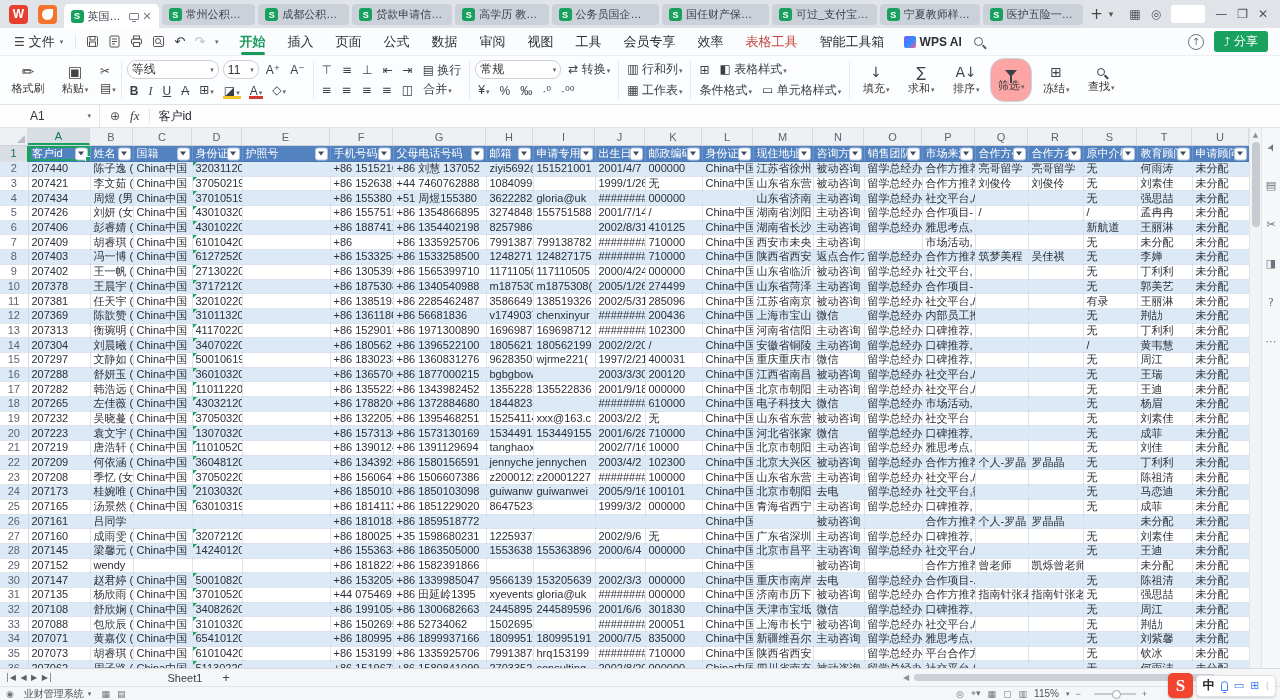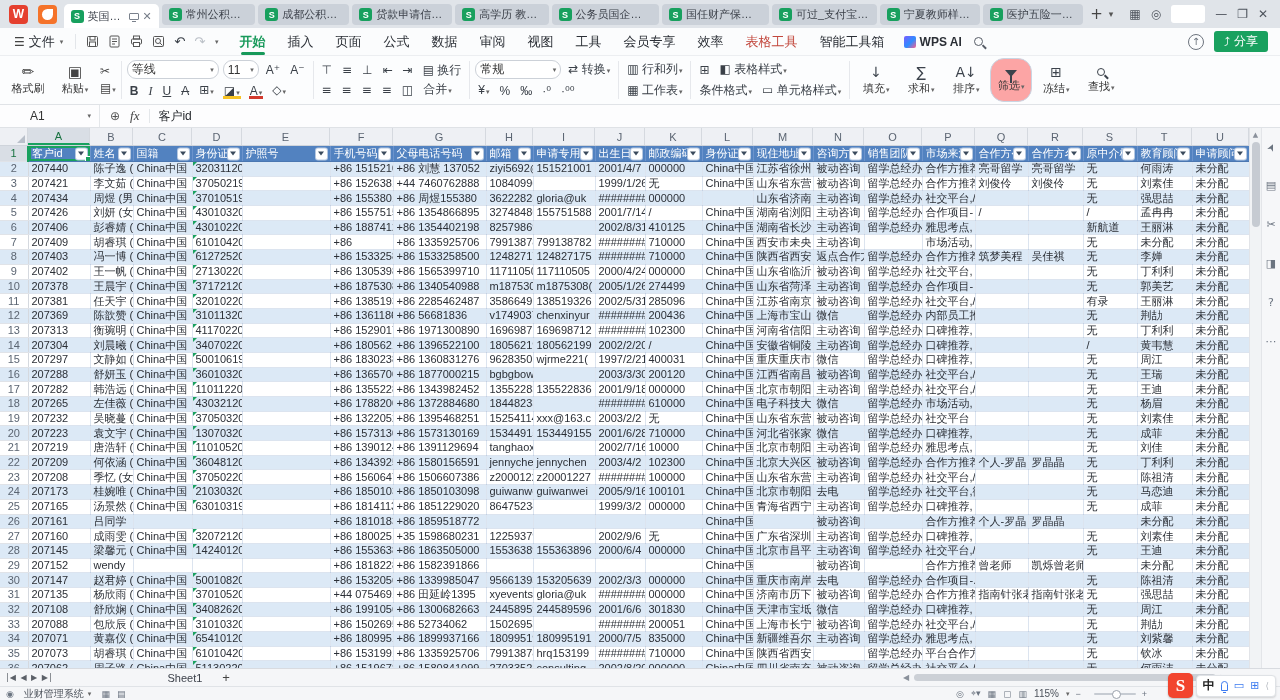--- a/index.html
+++ b/index.html
@@ -674,21 +674,21 @@
           <td><span class="cv">未分配</span></td>
         </tr>
         <tr class="band">
           <td class="rn">4</td>
           <td class="ar"><span class="cv">207434</span></td>
           <td><span class="cv">周煜 (男)</span></td>
           <td><span class="cv">China中国</span></td>
           <td class="ovf mark"><span class="cv">370105199411221118</span></td>
           <td><span class="cv"></span></td>
           <td><span class="cv">+86 15538019</span></td>
-          <td><span class="cv">+86 周煜155380</span></td>
+          <td><span class="cv">+51 周煜155380</span></td>
           <td><span class="cv">362228235</span></td>
           <td><span class="cv">gloria@uk</span></td>
           <td class="ar"><span class="cv">########</span></td>
           <td><span class="cv">000000</span></td>
           <td><span class="cv"></span></td>
           <td><span class="cv">山东省济南</span></td>
           <td><span class="cv">主动咨询</span></td>
           <td><span class="cv">留学总经办</span></td>
           <td><span class="cv">社交平台,/</span></td>
           <td><span class="cv"></span></td>

